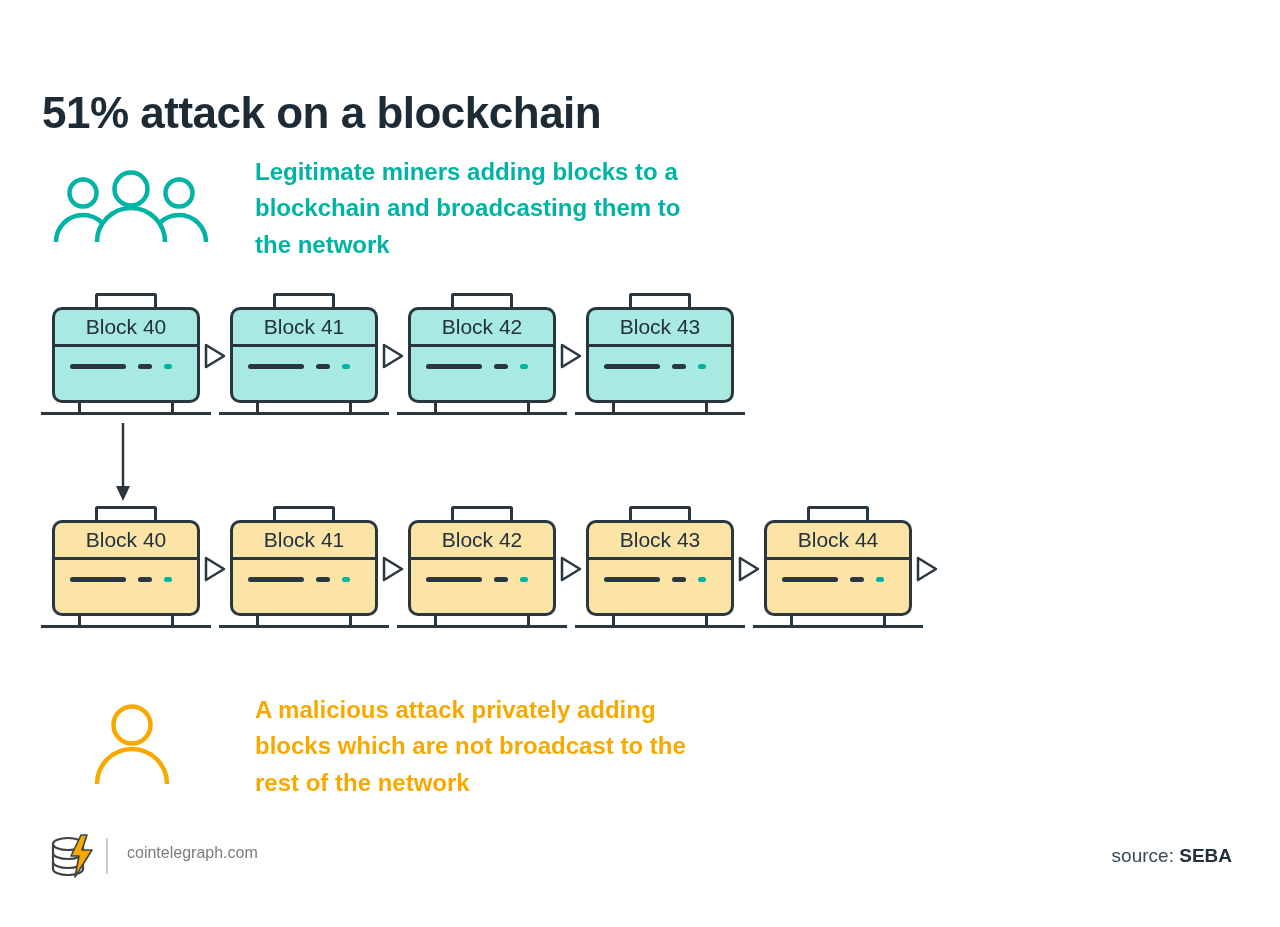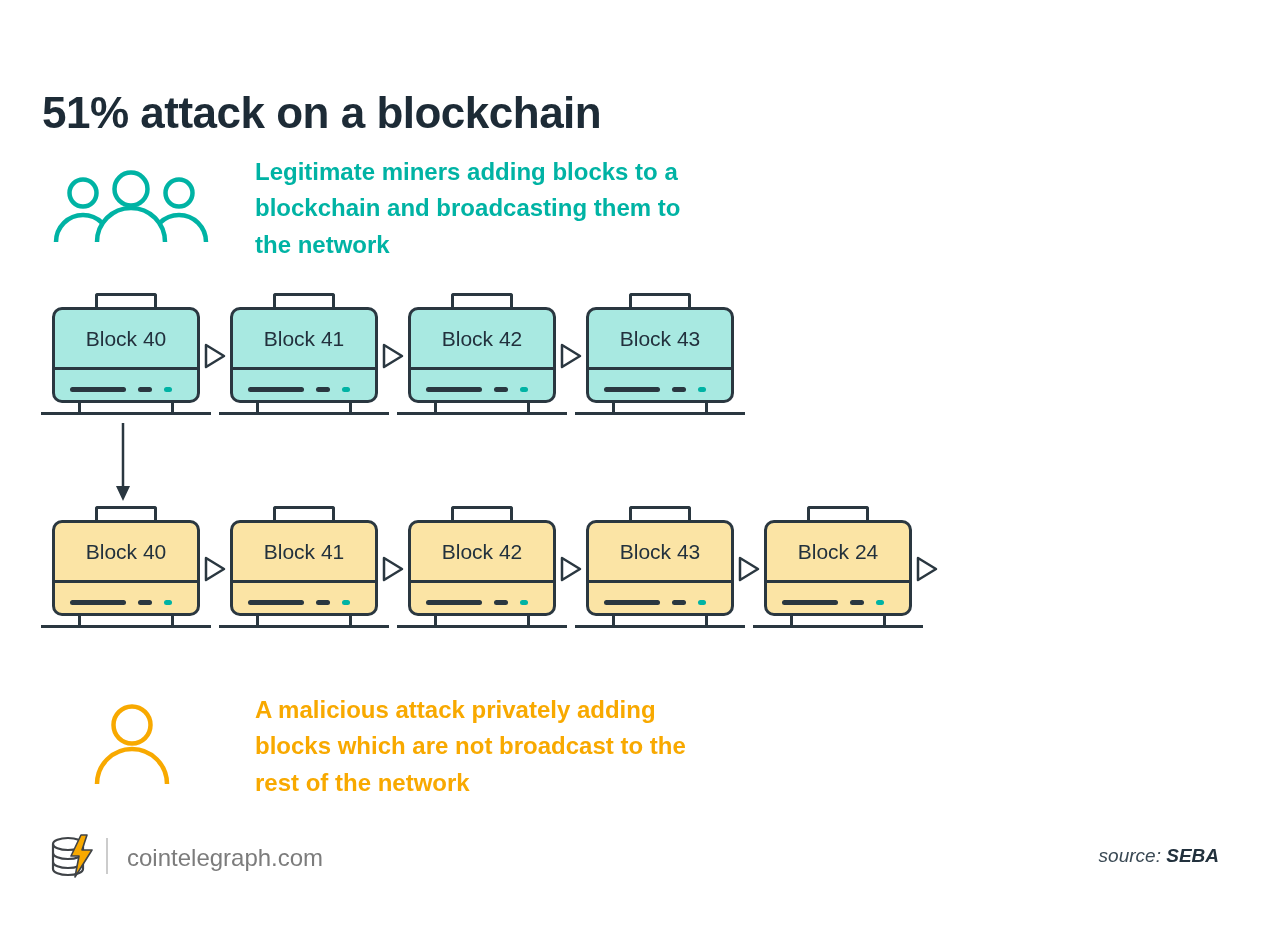--- a/index.html
+++ b/index.html
@@ -27,38 +27,38 @@
 
   .chain{position:absolute;display:flex;align-items:flex-start;}
   #chain-top{left:52px;top:293px;}
   #chain-bottom{left:52px;top:506px;}
 
   .block{position:relative;width:148px;flex:0 0 148px;}
   .handle{width:62px;height:14px;margin:0 auto;border:3px solid var(--dark);border-bottom:none;border-radius:3px 3px 0 0;background:#fff;}
   .body{height:96px;border:3px solid var(--dark);border-radius:10px;background:var(--fill);overflow:hidden;}
   .block.teal{--fill:var(--teal-fill);}
   .block.yellow{--fill:var(--yellow-fill);}
-  .blabel{height:60px;display:flex;align-items:center;justify-content:center;font-size:21px;color:#22313d;border-bottom:3px solid var(--dark);}
+  .blabel{height:37px;display:flex;align-items:center;justify-content:center;font-size:21px;color:#22313d;border-bottom:3px solid var(--dark);}
   .hashline{height:38px;display:flex;align-items:center;gap:12px;padding:0 15px;}
   .dash{height:5px;border-radius:2.5px;background:var(--dark);}
   .dash.long{width:56px;}
   .dash.med{width:14px;}
   .dash.accent{width:8px;background:var(--teal);}
   .feet{height:9px;display:flex;justify-content:space-between;padding:0 26px;}
   .feet span{width:3px;background:var(--dark);}
   .baseline{height:3px;background:var(--dark);margin:0 -11px;}
 
   .arrow{width:30px;flex:0 0 30px;display:flex;justify-content:center;margin-top:50px;}
 
   .down-arrow{position:absolute;left:109px;top:421px;}
 
   .footer-logo{position:absolute;left:50px;top:834px;}
   .footer-divider{position:absolute;left:106px;top:838px;width:2px;height:36px;background:#cccccc;}
-  .footer-site{position:absolute;left:127px;top:844px;font-size:24px;color:var(--gray);}
-  .footer-source{position:absolute;right:61px;top:845px;font-size:19px;font-style:italic;color:#3a4954;}
+  .footer-site{position:absolute;left:127px;top:844px;font-size:16px;color:var(--gray);}
+  .footer-source{position:absolute;right:48px;top:845px;font-size:19px;color:#3a4954;}
   .footer-source b{color:#22313d;font-weight:700;}
 </style>
 </head>
 <body>
 
 <div class="stage">
 
   <h1 class="title">51% attack on a blockchain</h1>
 
   <div class="icon-miners">
@@ -246,21 +246,21 @@
         <div class="baseline"></div>
       </div>
       <div class="arrow">
         <svg width="22" height="26" viewBox="0 0 22 26">
           <polygon points="2,2 20,13 2,24" fill="#ffffff" stroke="#2a3740" stroke-width="2.5" stroke-linejoin="round"></polygon>
         </svg>
       </div>
       <div class="block yellow">
         <div class="handle"></div>
         <div class="body">
-          <div class="blabel">Block 24</div>
+          <div class="blabel">Block 44</div>
           <div class="hashline">
             <span class="dash long"></span>
             <span class="dash med"></span>
             <span class="dash accent"></span>
           </div>
         </div>
         <div class="feet">
           <span></span>
           <span></span>
         </div>

